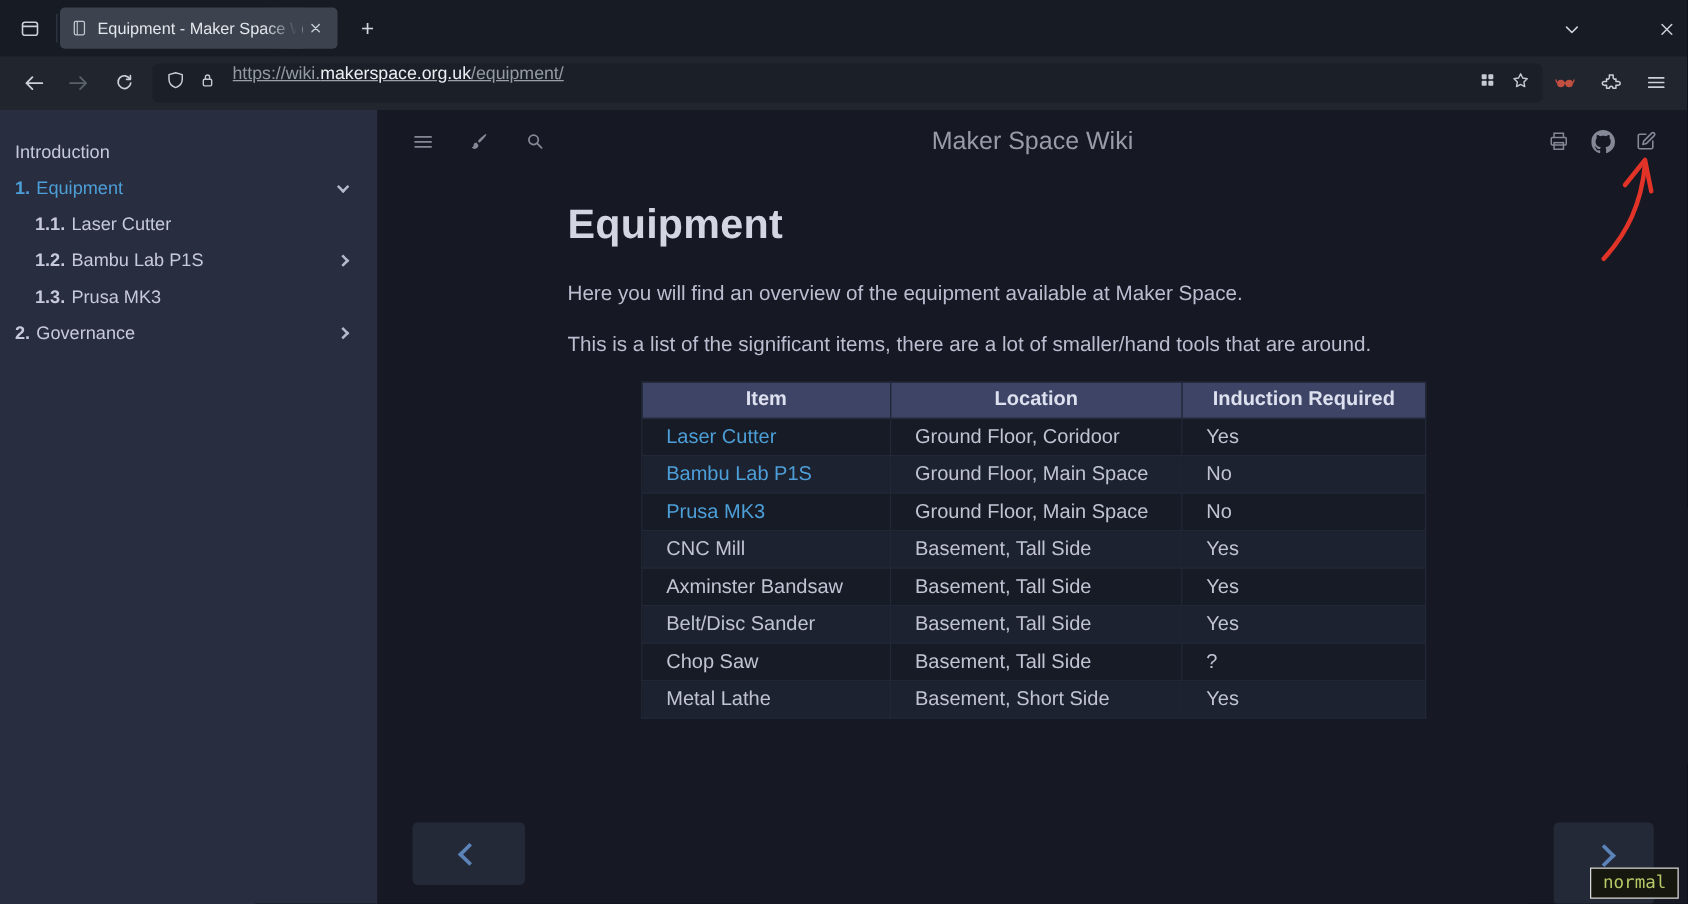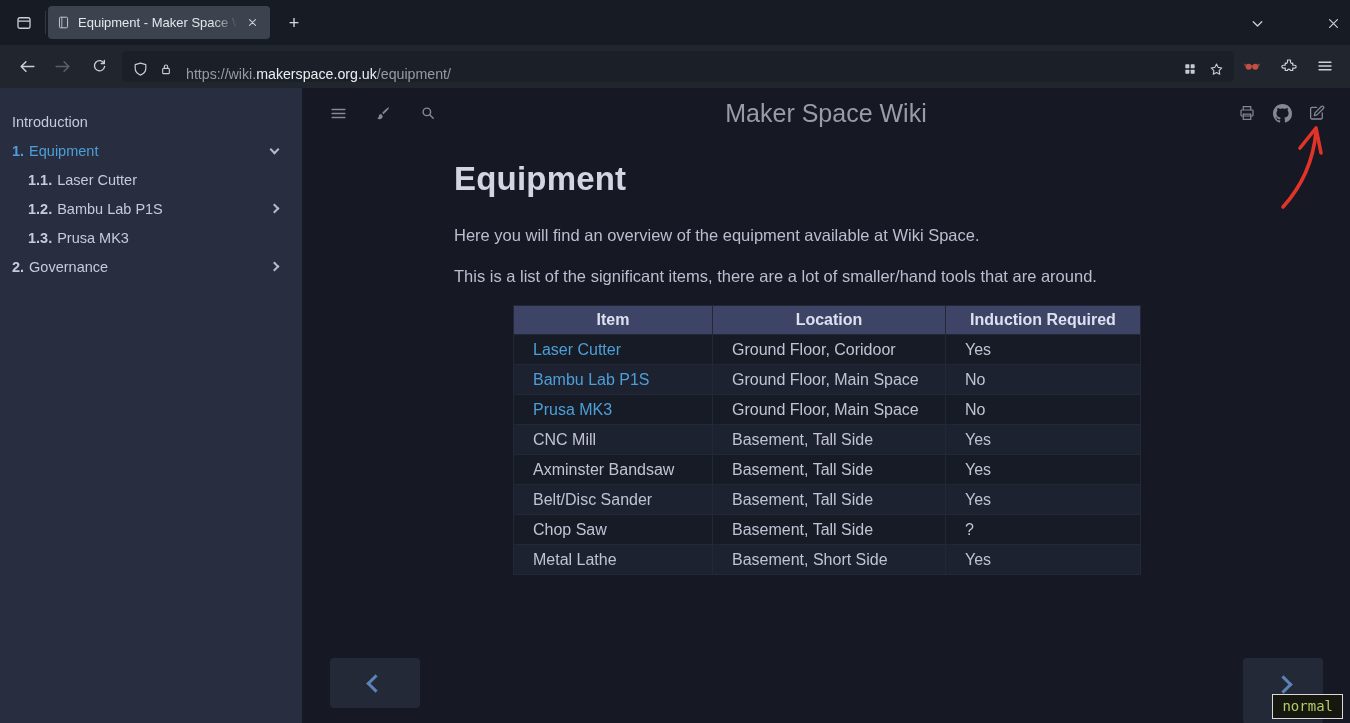--- a/index.html
+++ b/index.html
@@ -21,21 +21,21 @@
   .tab-fade { position:absolute; right:0; top:0; bottom:0; width:30px;
               background:linear-gradient(to right, rgba(61,67,78,0), #3d434e 85%); }
   .tab-close { display:flex; align-items:center; justify-content:center; width:20px; height:20px;
                border-radius:3px; color:#c9cdd4; flex:0 0 auto; }
   .newtab { left:280px; top:9px; font-size:18px; font-weight:400; color:#d3d6dc; }
 
   .navbar { position:absolute; top:45px; left:0; right:0; height:43px; background:#20252e; }
   .nb { top:6px; width:30px; height:30px; }
   .disabled { color:#5b616b; }
   .urlbar { position:absolute; left:122px; top:6px; width:1112px; height:31px; background:#1a1f28;
-            border-radius:5px; display:flex; align-items:flex-end; color:#9aa0a9; }
+            border-radius:5px; display:flex; align-items:flex-start; color:#9aa0a9;text-decoration:underline; }
   .urlbar .pa { display:flex; align-items:center; justify-content:center; width:26px; height:26px; color:#c6cad1; }
   .url-text { margin-left:7px; font-size:14.2px; white-space:nowrap; flex:1; overflow:hidden; }
   .url-dim { color:#959ba4; }
   .url-host { color:#eceef2; }
 
   
   .content { position:absolute; top:88px; left:0; width:1350px; height:635px; }
   .sidebar { position:absolute; left:0; top:0; width:302px; height:692px; background:#282d3f;
              color:#c8c9db; font-size:14.5px; padding-top:19px; }
   .sb-item { position:relative; height:29px; display:flex; align-items:center; padding-left:12px; cursor:pointer; }
@@ -46,21 +46,21 @@
   .chev { display:inline-block; border-style:solid; border-color:currentColor; border-width:0; }
   .sb-chev { width:7px; height:7px; border-right-width:2px; border-bottom-width:2px; color:#b6b9c9; }
   .chev-right { transform:rotate(-45deg); }
   .chev-down  { transform:rotate(45deg); margin-top:-3px; }
   .resize-handle { position:absolute; left:304px; top:308px; width:4px; height:16px;
                    background:#5b6070; border-radius:2px; cursor:col-resize; }
 
   .main { position:absolute; left:302px; top:0; width:1048px; height:635px; background:#161923; }
   .mb { top:11px; width:28px; height:28px; color:#858896; }
   .menubar-title { position:absolute; left:0; right:0; top:0; height:50px; line-height:50px;
-                   text-align:center; font-size:25px; color:#989ca9; }
+                   text-align:center; font-size:20px; color:#989ca9; }
 
   .page { position:absolute; top:50px; left:152px; width:746px; color:#bcbdd0; }
   .page h1 { margin-top:22px; font-size:33px; font-weight:700; color:#d3d6e2; letter-spacing:.2px; }
   .page p { margin-top:17px; font-size:16.5px; line-height:24px; }
   .page p:first-of-type { margin-top:25px; }
 
   table { margin:17px auto 0; border-collapse:collapse; table-layout:fixed; width:627px; font-size:16px; }
   th { height:29px; background:#3d4465; color:#dde0ef; font-weight:700; text-align:center;
        border:1px solid #232838; padding:0 10px; }
   td { height:30px; border:1px solid #232838; padding:0 19px; color:#c1c3d3; white-space:nowrap; overflow:hidden; }
@@ -300,21 +300,21 @@
             <svg viewBox="0 0 24 24" width="18" height="18">
                 <path d="M11.5 4.5H5.2A1.7 1.7 0 0 0 3.5 6.2v12.1A1.7 1.7 0 0 0 5.2 20h12.1a1.7 1.7 0 0 0 1.7-1.7v-6.4" fill="none" stroke="currentColor" stroke-width="1.7" stroke-linecap="round"></path>
                 <path d="M17.8 3.3a1.9 1.9 0 0 1 2.7 2.7L12 14.5l-3.6.9.9-3.6z" fill="none" stroke="currentColor" stroke-width="1.7" stroke-linejoin="round"></path>
               </svg>
           </span>
         </button>
       </div>
 
       <div class="page">
         <h1>Equipment</h1>
-        <p>Here you will find an overview of the equipment available at Wiki Space.</p>
+        <p>Here you will find an overview of the equipment available at Maker Space.</p>
         <p>This is a list of the significant items, there are a lot of smaller/hand tools that are around.</p>
 
         <table>
           <colgroup>
               <col style="width:199px">
               <col style="width:233px">
               <col style="width:195px">
             </colgroup>
           <thead>
             <tr>

